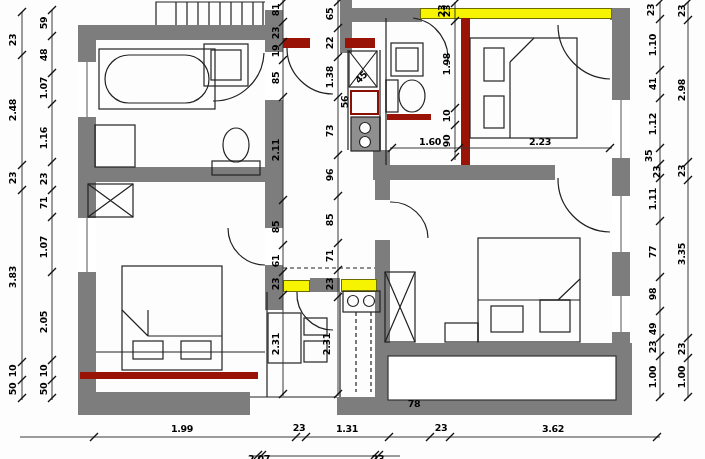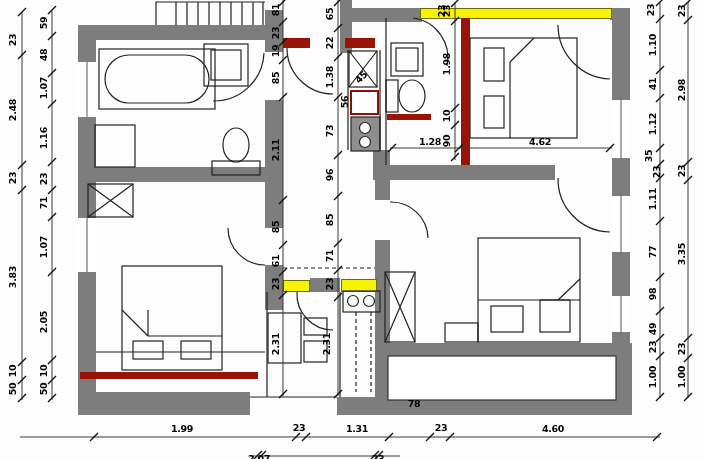--- a/index.html
+++ b/index.html
@@ -210,22 +210,22 @@
   <span class="dv" style="left:326px;top:344px">2.31</span>
 
   <span class="d45" style="left:361px;top:77px">45</span>
   <span class="dv" style="left:344px;top:102px">56</span>
 
   <span class="dv" style="left:446px;top:11px">23</span>
   <span class="dv" style="left:446px;top:64px">1.98</span>
   <span class="dv" style="left:446px;top:116px">10</span>
   <span class="dv" style="left:446px;top:141px">90</span>
 
-  <span class="dh" style="left:430px;top:141px">1.28</span>
-  <span class="dh" style="left:540px;top:141px">4.62</span>
+  <span class="dh" style="left:430px;top:141px">1.60</span>
+  <span class="dh" style="left:540px;top:141px">2.23</span>
 
   <span class="dv" style="left:650px;top:10px">23</span>
   <span class="dv" style="left:652px;top:45px">1.10</span>
   <span class="dv" style="left:652px;top:84px">41</span>
   <span class="dv" style="left:652px;top:124px">1.12</span>
   <span class="dv" style="left:648px;top:156px">35</span>
   <span class="dv" style="left:656px;top:172px">23</span>
   <span class="dv" style="left:652px;top:199px">1.11</span>
   <span class="dv" style="left:652px;top:252px">77</span>
   <span class="dv" style="left:652px;top:294px">98</span>
@@ -235,23 +235,23 @@
 
   <span class="dv" style="left:681px;top:11px">23</span>
   <span class="dv" style="left:681px;top:90px">2.98</span>
   <span class="dv" style="left:681px;top:171px">23</span>
   <span class="dv" style="left:681px;top:254px">3.35</span>
   <span class="dv" style="left:681px;top:349px">23</span>
   <span class="dv" style="left:681px;top:377px">1.00</span>
 
   <span class="dh" style="left:182px;top:428px">1.99</span>
   <span class="dh" style="left:299px;top:427px">23</span>
-  <span class="dh" style="left:357px;top:428px">1.31</span>
+  <span class="dh" style="left:347px;top:428px">1.31</span>
   <span class="dh" style="left:414px;top:403px">78</span>
   <span class="dh" style="left:441px;top:427px">23</span>
-  <span class="dh" style="left:553px;top:428px">4.60</span>
+  <span class="dh" style="left:553px;top:428px">3.62</span>
 
   <span class="dh" style="left:259px;top:458px">2.07</span>
   <span class="dh" style="left:378px;top:458px">23</span>
 
   <span class="dv" style="left:441px;top:11px">23</span>
 
 </div>
 
 </body></html>

